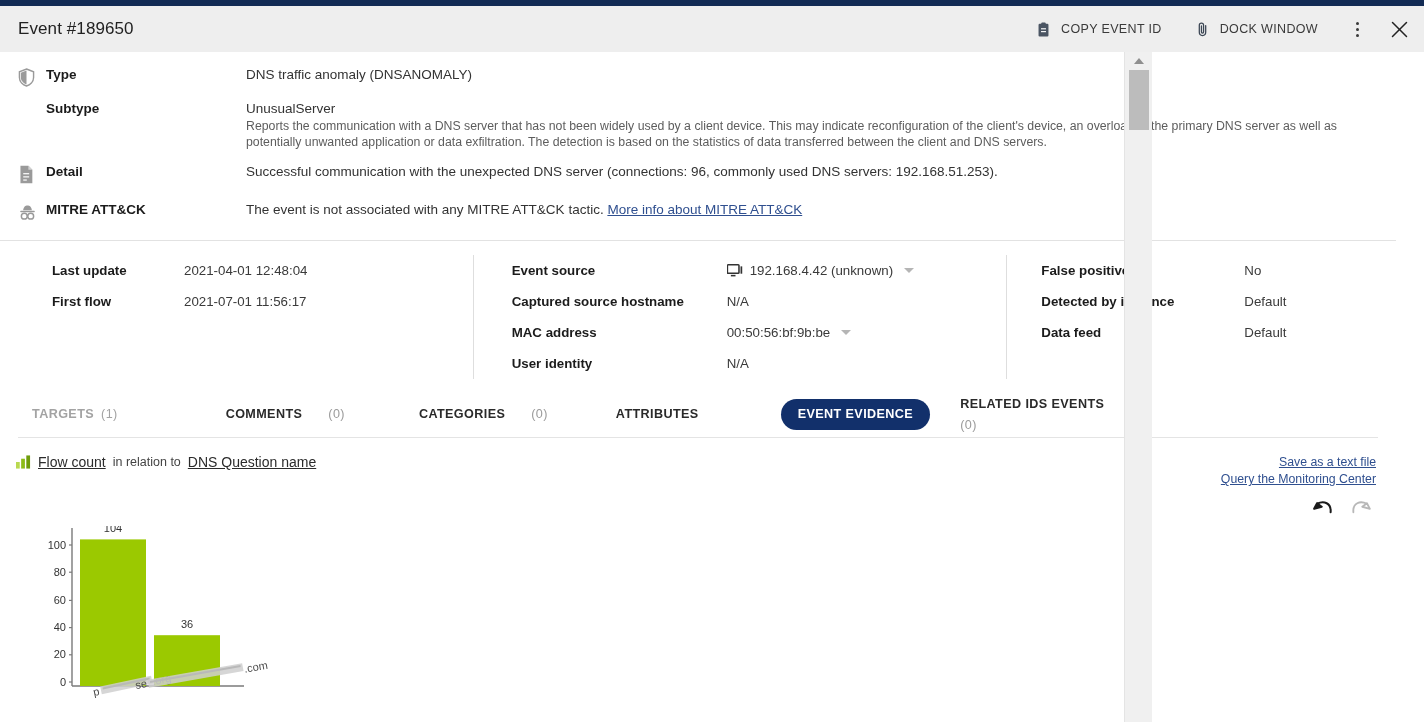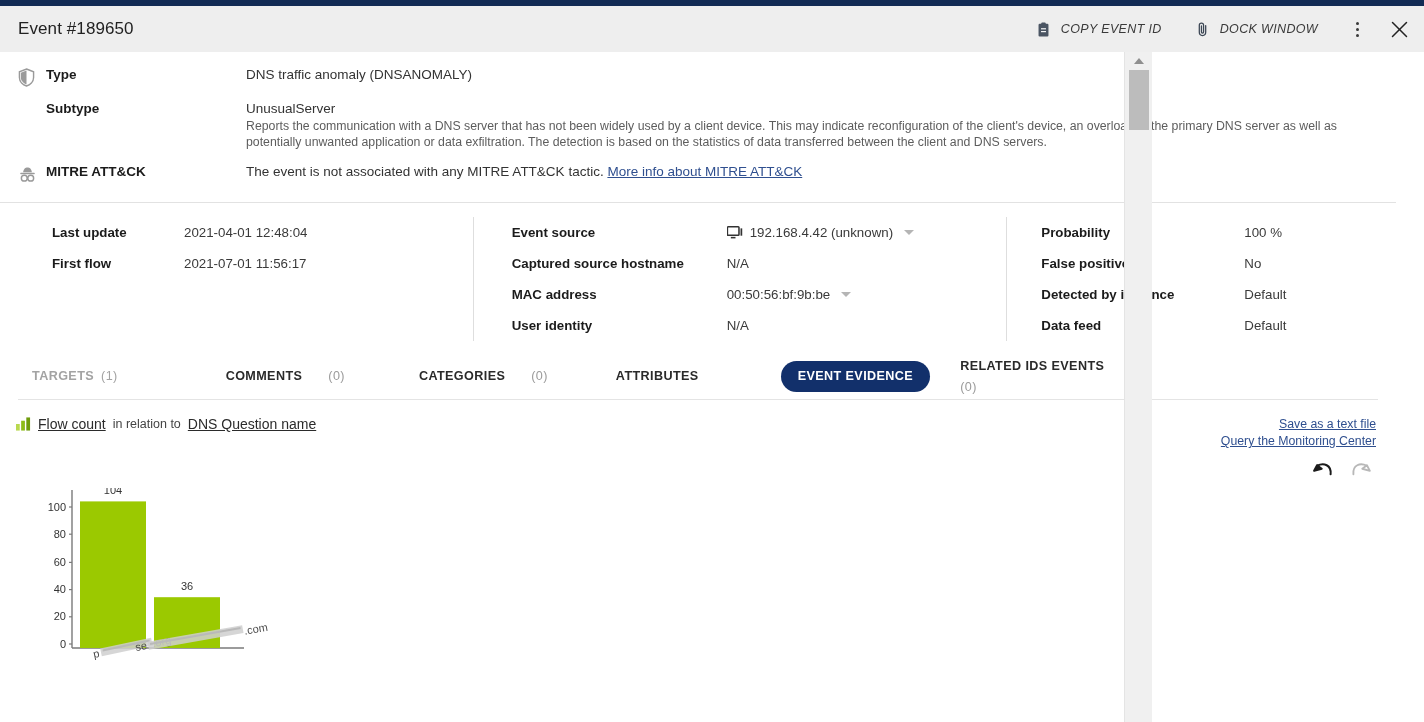--- a/index.html
+++ b/index.html
@@ -27,21 +27,21 @@
   }
   .win-title {
     margin-left:18px; font-size:17px; color:#222; letter-spacing:.1px;
   }
   .titlebar-actions {
     margin-left:auto; display:flex; align-items:center; height:46px;
   }
   .tb-btn {
     display:flex; align-items:center; gap:9px;
     padding:0 16px; height:46px; cursor:pointer;
-    color:#3a3a3a; font-size:12.5px; letter-spacing:.35px;font-style:italic;
+    color:#3a3a3a; font-size:12.5px; letter-spacing:.35px;
   }
   .tb-btn .lbl { white-space:nowrap; }
   .tb-icon { display:flex; align-items:center; justify-content:center; color:#3b4654; }
   .kebab {
     width:34px; height:46px; display:flex; flex-direction:column;
     align-items:center; justify-content:center; gap:3px; cursor:pointer;
     margin-left:6px;
   }
   .kebab i { width:3px; height:3px; border-radius:50%; background:#3a3a3a; display:block;}
   .closebtn {
@@ -203,20 +203,33 @@
 
       <div class="drow" style="margin-top:9px;">
         <div class="dicon"></div>
         <div class="dlabel">Subtype</div>
         <div>
           <div class="dvalue">UnusualServer</div>
           <div class="desc">Reports the communication with a DNS server that has not been widely used by a client device. This may indicate reconfiguration of the client's device, an overload of the primary DNS server as well as potentially unwanted application or data exfiltration. The detection is based on the statistics of data transferred between the client and DNS servers.</div>
         </div>
       </div>
 
+      <div class="drow" style="margin-top:13px;">
+        <div class="dicon">
+          <svg width="16" height="19" viewBox="0 0 20 24" fill="#9a9a9a">
+            <path d="M3 1 H13 L18 6 V23 H3 Z" fill="#9a9a9a"></path>
+            <path d="M13 1 V6 H18" fill="#d4d4d4"></path>
+            <line x1="6.5" y1="11" x2="14" y2="11" stroke="#fff" stroke-width="1.5"></line>
+            <line x1="6.5" y1="15" x2="14" y2="15" stroke="#fff" stroke-width="1.5"></line>
+            <line x1="6.5" y1="19" x2="11" y2="19" stroke="#fff" stroke-width="1.5"></line>
+          </svg>
+        </div>
+        <div class="dlabel">Detail</div>
+        <div class="dvalue">Successful communication with the unexpected DNS server (connections: 96, commonly used DNS servers: 192.168.51.253).</div>
+      </div>
 
       <div class="drow" style="margin-top:13px;">
         <div class="dicon">
           <svg width="19" height="19" viewBox="0 0 26 24" fill="#9a9a9a">
             <path d="M7 9 C7.8 4 10 2.5 13 2.5 C16 2.5 18.2 4 19 9 Z" fill="#9a9a9a"></path>
             <rect x="3" y="9.6" width="20" height="2.2" rx="1" fill="#9a9a9a"></rect>
             <circle cx="8.6" cy="17" r="4" fill="none" stroke="#9a9a9a" stroke-width="2"></circle>
             <circle cx="17.4" cy="17" r="4" fill="none" stroke="#9a9a9a" stroke-width="2"></circle>
             <line x1="12.6" y1="17" x2="13.4" y2="17" stroke="#9a9a9a" stroke-width="2"></line>
           </svg>
@@ -267,24 +280,20 @@
             <span class="caret"></span>
           </div>
         </div>
         <div class="frow">
           <div class="flabel">User identity</div>
           <div class="fvalue">N/A</div>
         </div>
       </div>
 
       <div class="col c3">
-        <div class="frow">
-          <div class="flabel">Probability</div>
-          <div class="fvalue">100 %</div>
-        </div>
         <div class="frow">
           <div class="flabel">False positive</div>
           <div class="fvalue">No</div>
         </div>
         <div class="frow">
           <div class="flabel">Detected by instance</div>
           <div class="fvalue">Default</div>
         </div>
         <div class="frow">
           <div class="flabel">Data feed</div>

